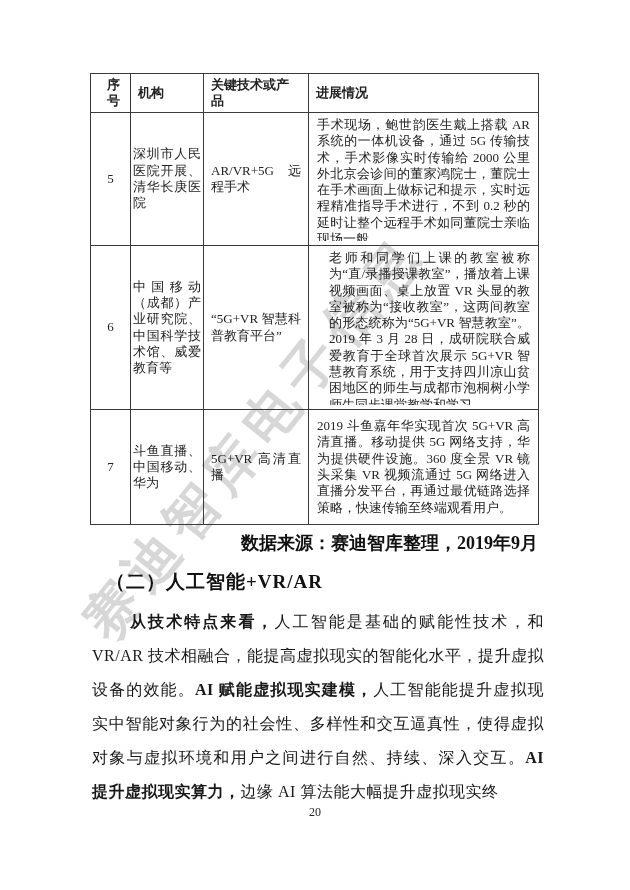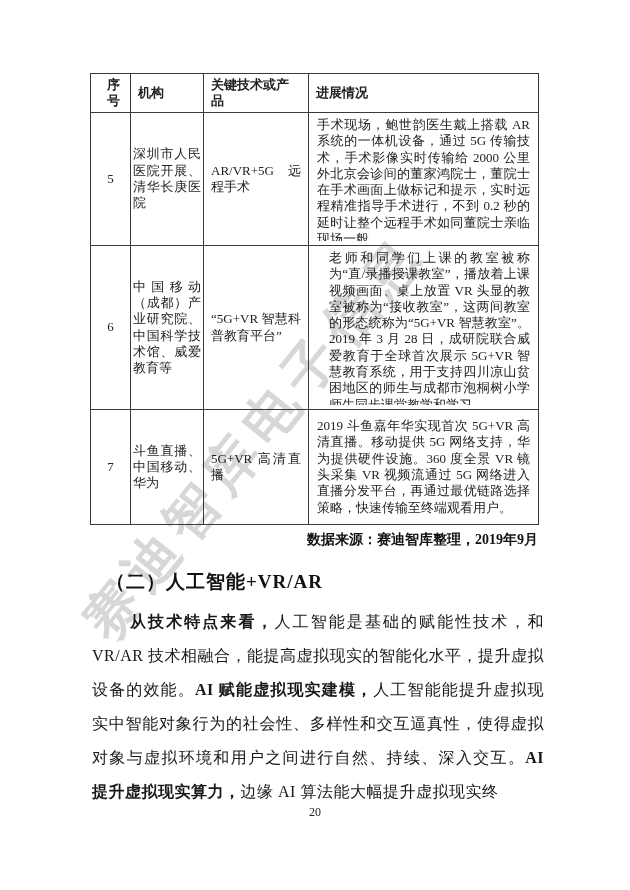--- a/index.html
+++ b/index.html
@@ -64,21 +64,21 @@
   td.progress { padding: 4px 8px; }
   .pbox { text-align: justify; overflow: hidden; }
   .pbox-a { max-height: 124px; }
   .pbox-b { max-height: 155px; margin-left: 12px; }
   .pbox-c { max-height: 107px; }
 
   .source-note {
     position: absolute;
     top: 531px;
     right: 92px;
-    font-size: 14px;
+    font-size: 18px;
     font-weight: bold;
     color: #111;
   }
 
   .heading {
     position: absolute;
     left: 106px;
     top: 569px;
     font-size: 19px;
     font-weight: bold;

